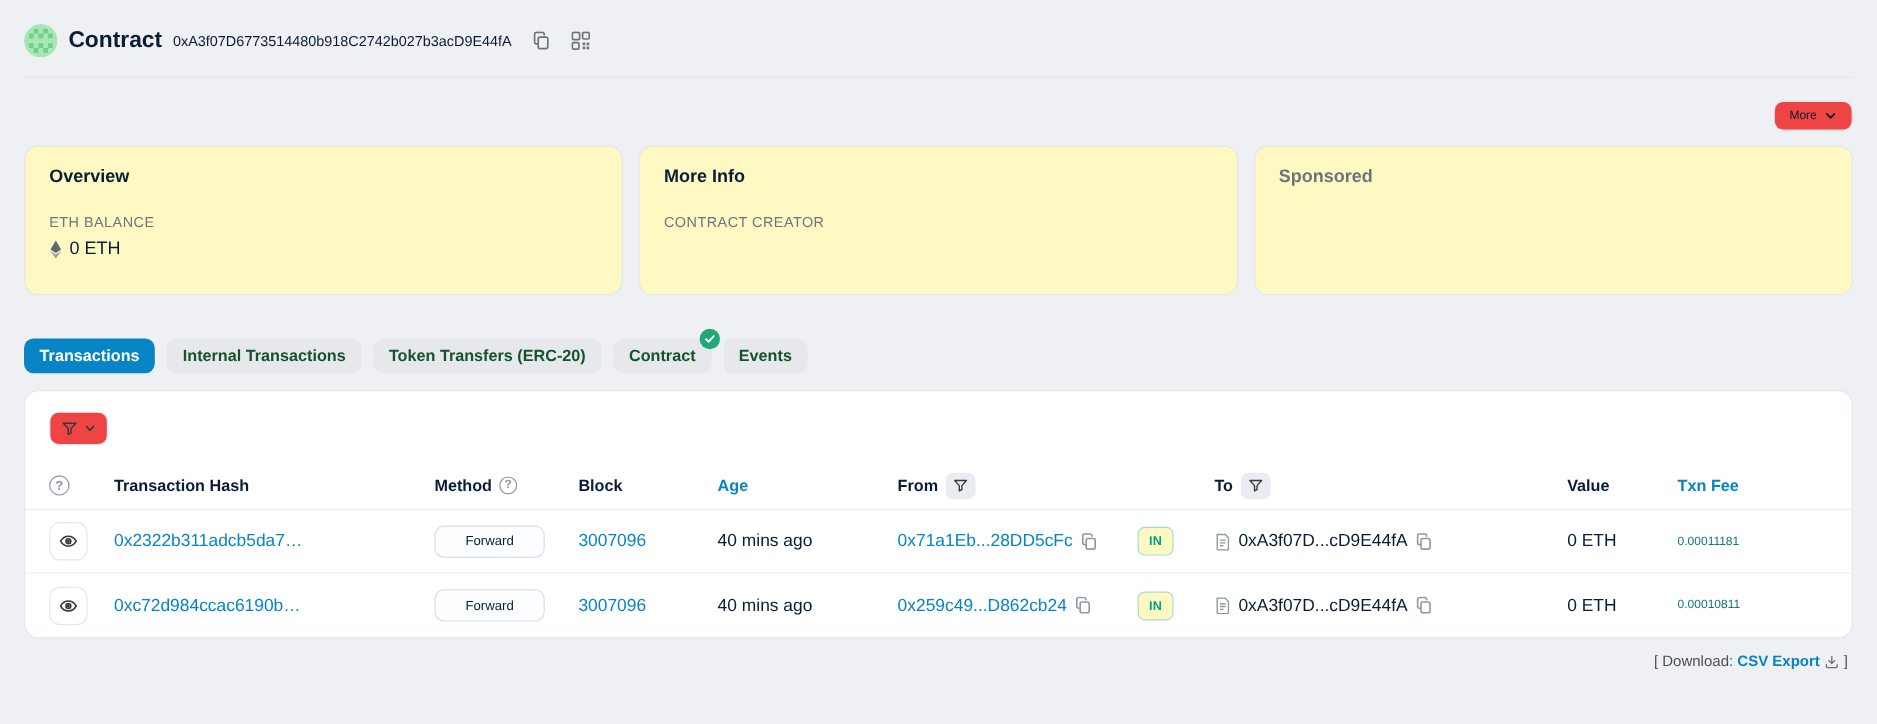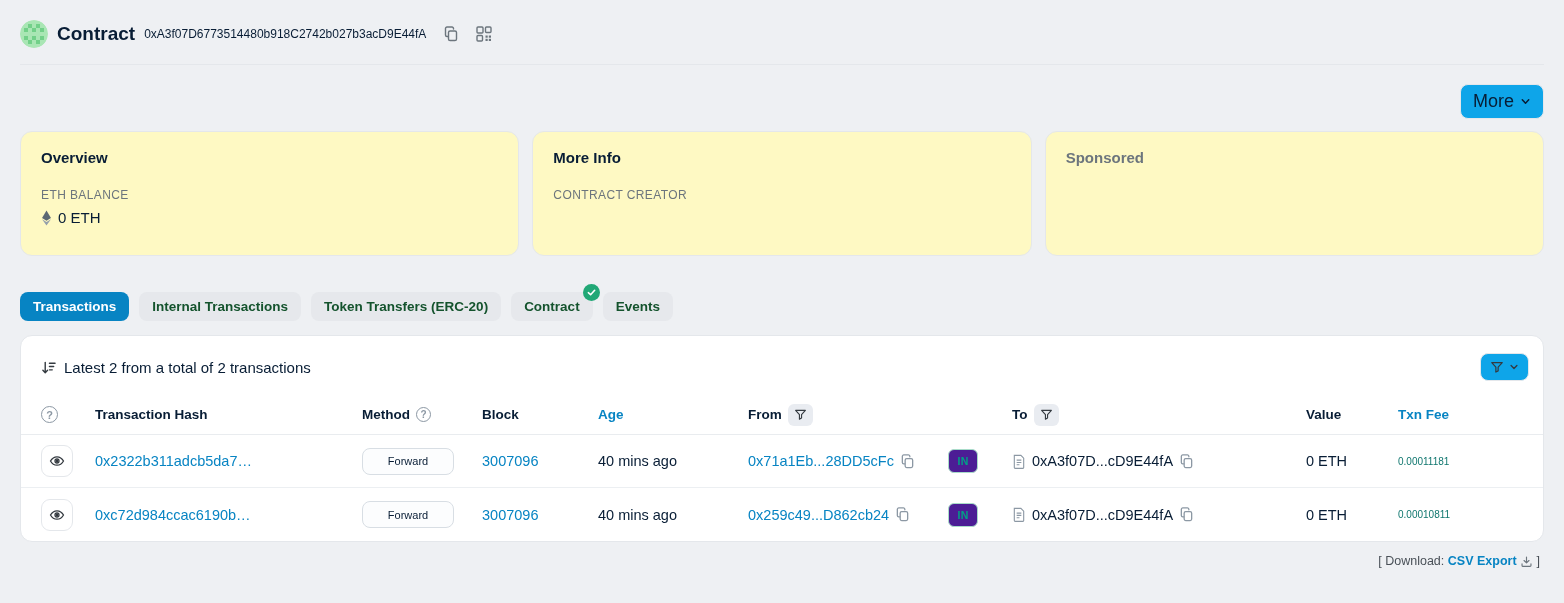--- a/index.html
+++ b/index.html
@@ -23,22 +23,22 @@
   }
   .avatar { width:28px; height:28px; border-radius:50%; overflow:hidden; flex:0 0 auto; }
   .page-title { font-size:19px; font-weight:bold; }
   .page-address { font-size:12px; color:#081d35; }
   .hicon { color:#6c757d; display:inline-flex; margin-left:8px; cursor:pointer; }
 
   
   .more-row { margin:19px 20px 12px; display:flex; justify-content:flex-end; }
   .btn {
     display:inline-flex; align-items:center; gap:6px;
-    background:#0ea5e9; border:1px solid #e4e7eb; border-radius:8px;
-    padding:6px 12px; font-size:18px; color:#081d35; cursor:pointer;
+    background:#ef4444; border:1px solid #e4e7eb; border-radius:8px;
+    padding:6px 12px; font-size:10px; color:#081d35; cursor:pointer;
   }
 
   
   .cards { margin:0 20px; display:flex; gap:13px; }
   .card {
     flex:1; height:125px; background:#fef9c3;
     border:1px solid #e4e7eb; border-radius:12px;
     padding:17px 20px;
   }
   .card h3 { font-size:15px; font-weight:bold; margin-bottom:22px; }
@@ -109,21 +109,21 @@
   }
   .method-badge {
     min-width:92px; height:27px; padding:0 10px;
     display:inline-flex; align-items:center; justify-content:center;
     background:#fcfdfe; border:1px solid #d8dee4; border-radius:8px;
     font-size:11px; color:#081d35; cursor:default;
   }
   .dir-badge {
     width:30px; height:24px;
     display:inline-flex; align-items:center; justify-content:center;
-    background:#4c1d95; border:1px solid #a8dcc9; border-radius:6px;
+    background:#fef9c3; border:1px solid #a8dcc9; border-radius:6px;
     font-size:10.5px; font-weight:bold; color:#00a186; letter-spacing:.3px;
   }
   .copy-icon { color:#8c98a4; display:inline-flex; cursor:pointer; }
   .file-icon { color:#8c98a4; display:inline-flex; }
   .fee { font-size:10px; color:#0f766e; }
 
   
   .csv-footer {
     margin:12px 24px 0; text-align:right;
     font-size:12.5px; color:#495057;
@@ -216,27 +216,20 @@
           <path d="M1.5 5.2 4 7.5 8.5 2.5"></path>
         </svg>
     </span>
   </div>
   <div class="tab">Events</div>
 </div>
 
 <div class="table-card">
 
   <div class="table-toolbar">
-    <div class="table-summary">
-      <svg width="15" height="15" viewBox="0 0 16 16" fill="none" stroke="#343a40" stroke-width="1.5" stroke-linecap="round">
-        <path d="M4.5 2.5v11M4.5 13.5 2 11M4.5 13.5 7 11"></path>
-        <path d="M9 3.5h6M9 7h4.5M9 10.5h3"></path>
-      </svg>
-      <span>Latest 2 from a total of 2 transactions</span>
-    </div>
     <button class="btn filter-btn">
       <svg width="14" height="14" viewBox="0 0 16 16" fill="none" stroke="currentColor" stroke-width="1.4" stroke-linejoin="round">
           <path d="M2 3h12l-4.7 5.2v4.2l-2.6 1.3V8.2z"></path>
         </svg>
       <svg width="10" height="10" viewBox="0 0 12 12" fill="none" stroke="currentColor" stroke-width="1.6" stroke-linecap="round" stroke-linejoin="round">
           <path d="M2.5 4.2 6 7.8l3.5-3.6"></path>
         </svg>
     </button>
   </div>
 

